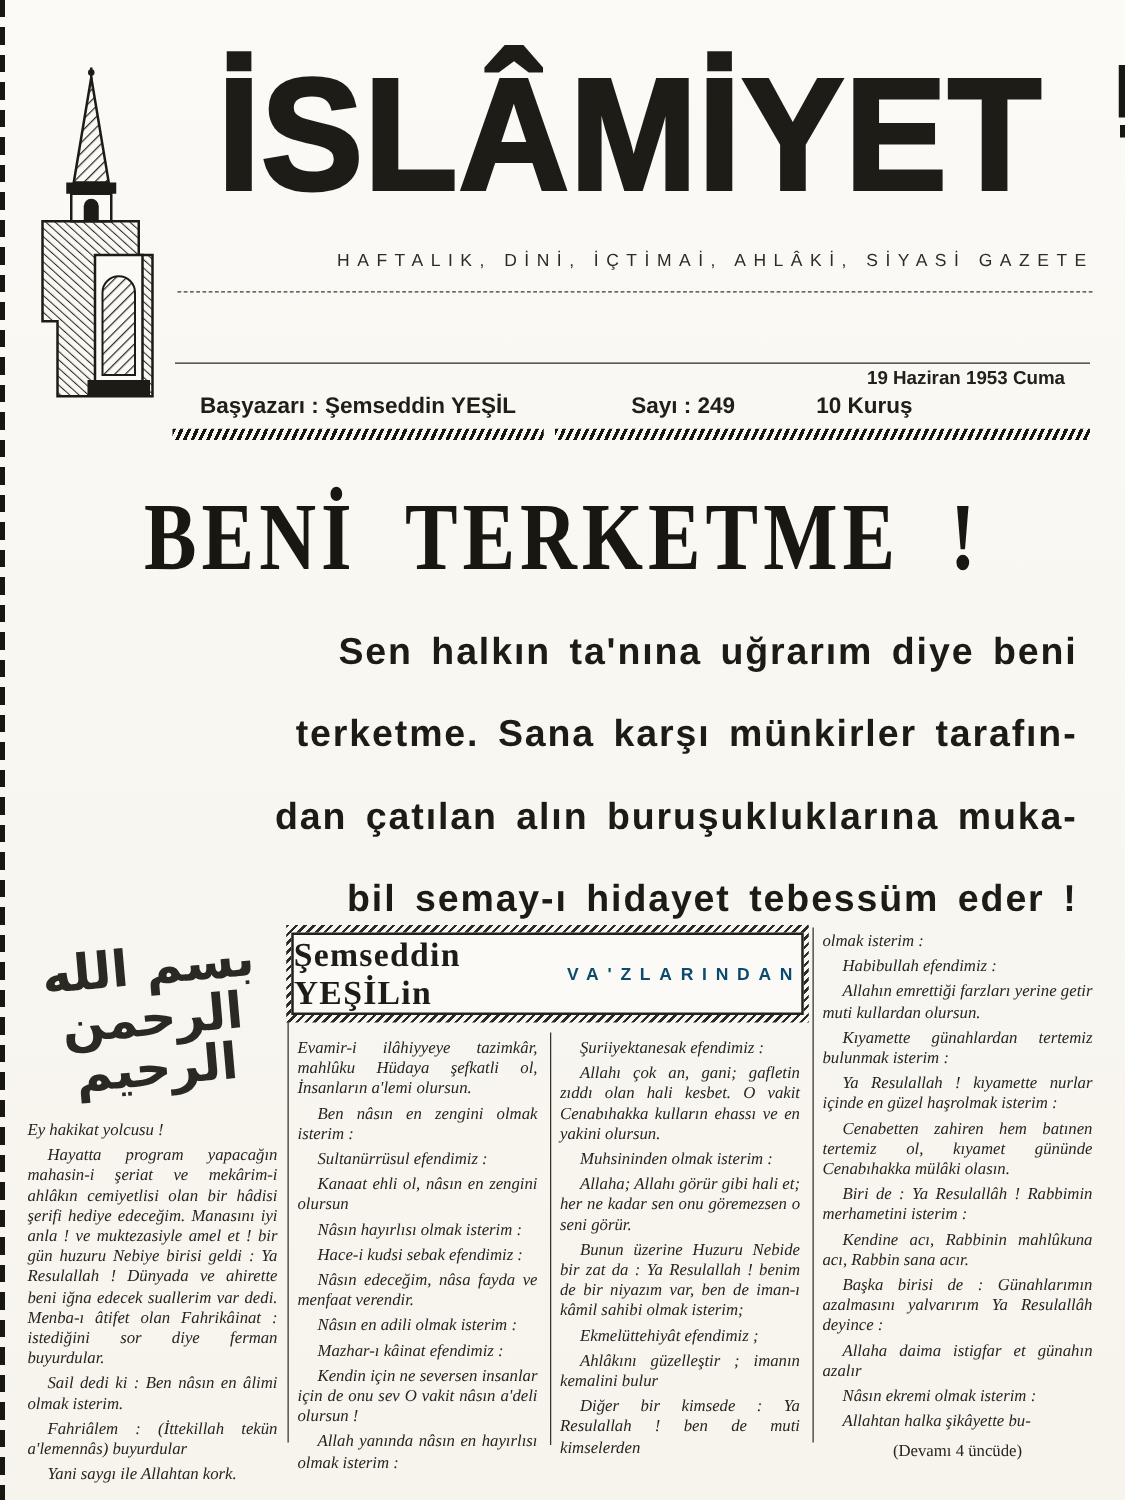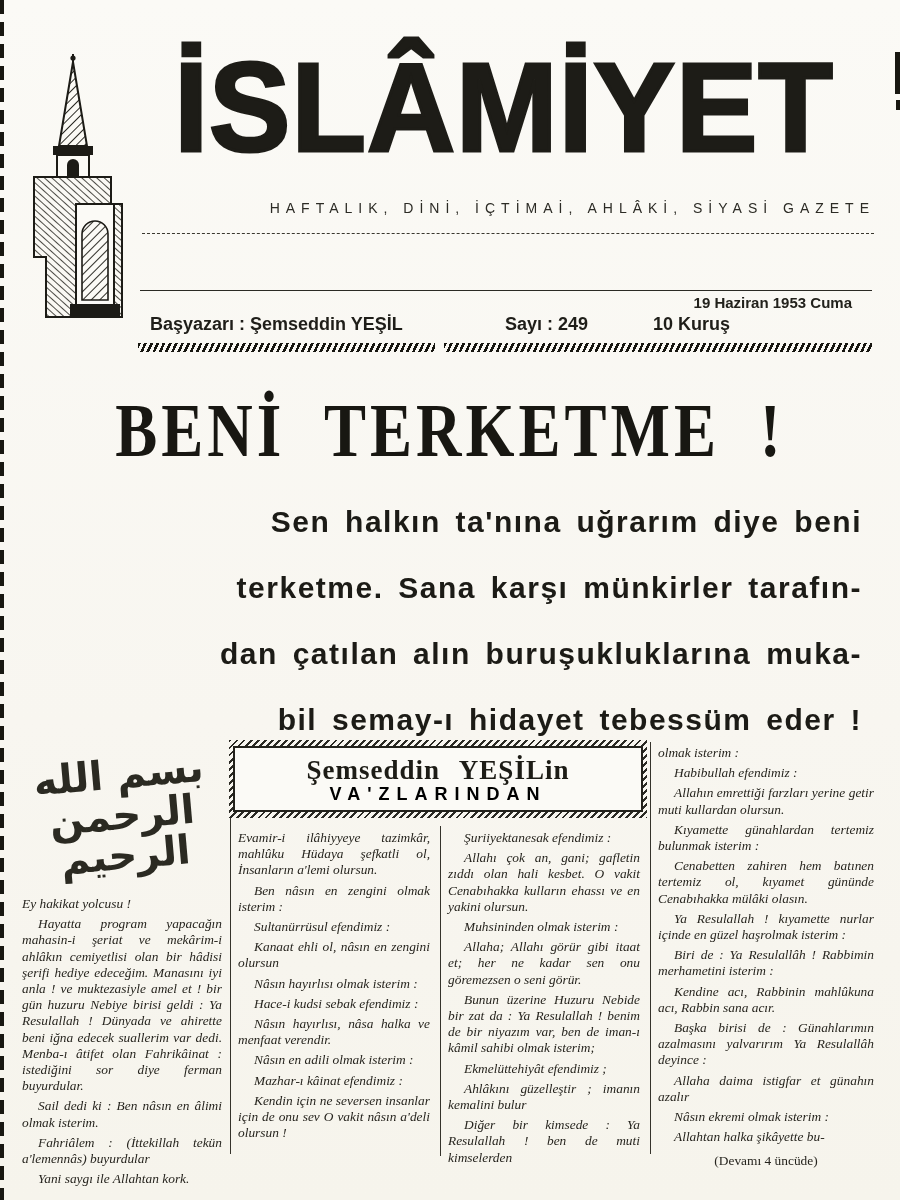--- a/index.html
+++ b/index.html
@@ -37,24 +37,24 @@
     letter-spacing:4px;word-spacing:20px;color:#181712;
     transform:scaleY(1.22);transform-origin:top center;white-space:nowrap;}
   .lead{left:38px;top:489px;width:824px;text-align:right;
     font-weight:bold;font-size:30px;line-height:66px;letter-spacing:1.5px;word-spacing:5px;
     color:#1c1b16;white-space:nowrap;}
   
   .sermon-outer{left:229px;top:740px;width:418px;height:78px;box-sizing:border-box;
     background:repeating-linear-gradient(135deg,#2b2a24 0 2px,#f8f6f0 2px 5px);}
   .sermon-inner{position:absolute;left:4px;right:4px;top:6px;bottom:6px;
     background:#fbfaf6;border:2px solid #23221c;
-    display:flex;flex-direction:column;align-items:center;justify-content:center;}
+    display:flex;flex-direction:row;align-items:center;justify-content:center;}
   .sermon-author{font-family:"Liberation Serif",serif;font-weight:bold;font-size:27px;
     letter-spacing:1px;word-spacing:12px;color:#1d1c16;line-height:30px;}
-  .sermon-series{font-weight:bold;font-size:18px;letter-spacing:7px;color:#000000;line-height:18px;}
+  .sermon-series{font-weight:bold;font-size:14px;letter-spacing:7px;color:#0c4a6e;line-height:18px;}
   
   .vsep{width:0;border-left:1.6px solid #35332b;}
   .col{font-family:"Liberation Serif",serif;font-style:italic;
     font-size:13.4px;line-height:16.2px;color:#26241e;text-align:justify;}
   .col p{margin:0 0 4px;text-indent:16px;}
   .col p.noind{text-indent:0;}
   .col p.devam{text-indent:0;text-align:center;font-style:normal;margin-top:8px;}
   .calligraphy{left:18px;top:746px;width:208px;height:138px;
     display:flex;align-items:center;justify-content:center;
     transform:rotate(-5deg);direction:rtl;text-align:center;
@@ -91,21 +91,21 @@
       <path d="M66 248 v-66 a13 13 0 0 1 26 0 v66 z" fill="url(#hatchA)" stroke="#1c1b16" stroke-width="1.6"></path>
       <rect x="54" y="252" width="50" height="13" fill="#1c1b16"></rect>
     </svg>
   </div>
 
   <div class="abs mast-title">İSLÂMİYET</div>
   <div class="abs mast-sub">HAFTALIK, DİNİ, İÇTİMAİ, AHLÂKİ, SİYASİ GAZETE</div>
   <div class="abs rule-dotted" style="left:142px;top:233px;width:732px;"></div>
   <div class="abs rule" style="left:140px;top:290px;width:732px;"></div>
   <div class="abs date-line">19 Haziran 1953 Cuma</div>
-  <div class="abs info" style="left:150px;top:314px;">Başyazarı :  Şemseddin YEŞİL</div>
+  <div class="abs info" style="left:160px;top:314px;">Başyazarı :  Şemseddin YEŞİL</div>
   <div class="abs info" style="left:505px;top:314px;">Sayı : 249</div>
   <div class="abs info" style="left:653px;top:314px;">10 Kuruş</div>
   <div class="abs zig" style="left:138px;width:297px;"></div>
   <div class="abs zig" style="left:444px;width:428px;"></div>
 
   <div class="abs headline">BENİ TERKETME !</div>
   <div class="abs lead">
     <div>Sen halkın ta'nına uğrarım diye beni</div>
     <div>terketme. Sana karşı münkirler tarafın-</div>
     <div>dan çatılan alın buruşukluklarına muka-</div>
@@ -133,44 +133,45 @@
     <p>Yani saygı ile Allahtan kork.</p>
   </div>
 
   <div class="abs col" style="left:238px;top:830px;width:192px;">
     <p class="noind">Evamir-i ilâhiyyeye tazimkâr, mahlûku Hüdaya şefkatli ol, İnsanların a'lemi olursun.</p>
     <p>Ben nâsın en zengini olmak isterim :</p>
     <p>Sultanürrüsul efendimiz :</p>
     <p>Kanaat ehli ol, nâsın en zengini olursun</p>
     <p>Nâsın hayırlısı olmak isterim :</p>
     <p>Hace-i kudsi sebak efendimiz :</p>
-    <p>Nâsın hayırlısı, nâsa halka ve menfaat verendir.</p>
+    <p>Nâsın edeceğim, nâsa fayda ve menfaat verendir.</p>
     <p>Nâsın en adili olmak isterim :</p>
     <p>Mazhar-ı kâinat efendimiz :</p>
     <p>Kendin için ne seversen insanlar için de onu sev  O vakit nâsın a'deli olursun !</p>
+    <p>Allah yanında nâsın en hayırlısı olmak isterim :</p>
   </div>
 
   <div class="abs col" style="left:448px;top:830px;width:192px;">
     <p>Şuriiyektanesak efendimiz :</p>
     <p>Allahı çok an, gani; gafletin zıddı olan hali kesbet.  O vakit Cenabıhakka kulların ehassı ve en yakini olursun.</p>
     <p>Muhsininden olmak isterim :</p>
-    <p>Allaha;  Allahı görür gibi itaat et;  her ne kadar sen onu göremezsen o seni görür.</p>
+    <p>Allaha;  Allahı görür gibi hali et;  her ne kadar sen onu göremezsen o seni görür.</p>
     <p>Bunun üzerine Huzuru Nebide bir zat da :  Ya Resulallah ! benim de bir niyazım var, ben de iman-ı kâmil sahibi olmak isterim;</p>
     <p>Ekmelüttehiyât efendimiz ;</p>
     <p>Ahlâkını güzelleştir ;  imanın kemalini bulur</p>
     <p>Diğer bir kimsede :  Ya Resulallah !  ben de muti kimselerden</p>
   </div>
 
   <div class="abs col" style="left:658px;top:745px;width:216px;">
     <p class="noind">olmak isterim :</p>
     <p>Habibullah efendimiz :</p>
     <p>Allahın emrettiği farzları yerine getir muti kullardan olursun.</p>
     <p>Kıyamette günahlardan tertemiz bulunmak isterim :</p>
+    <p>Ya Resulallah !  kıyamette nurlar içinde en güzel haşrolmak isterim :</p>
     <p>Cenabetten zahiren hem batınen tertemiz ol, kıyamet gününde Cenabıhakka mülâki olasın.</p>
-    <p>Ya Resulallah !  kıyamette nurlar içinde en güzel haşrolmak isterim :</p>
     <p>Biri de :  Ya Resulallâh ! Rabbimin merhametini isterim :</p>
     <p>Kendine acı,  Rabbinin mahlûkuna acı, Rabbin sana acır.</p>
     <p>Başka birisi de :  Günahlarımın azalmasını yalvarırım Ya Resulallâh deyince :</p>
     <p>Allaha daima istigfar et günahın azalır</p>
     <p>Nâsın ekremi olmak isterim :</p>
     <p>Allahtan halka şikâyette bu-</p>
     <p class="devam">(Devamı 4 üncüde)</p>
   </div>
 
 </div>

